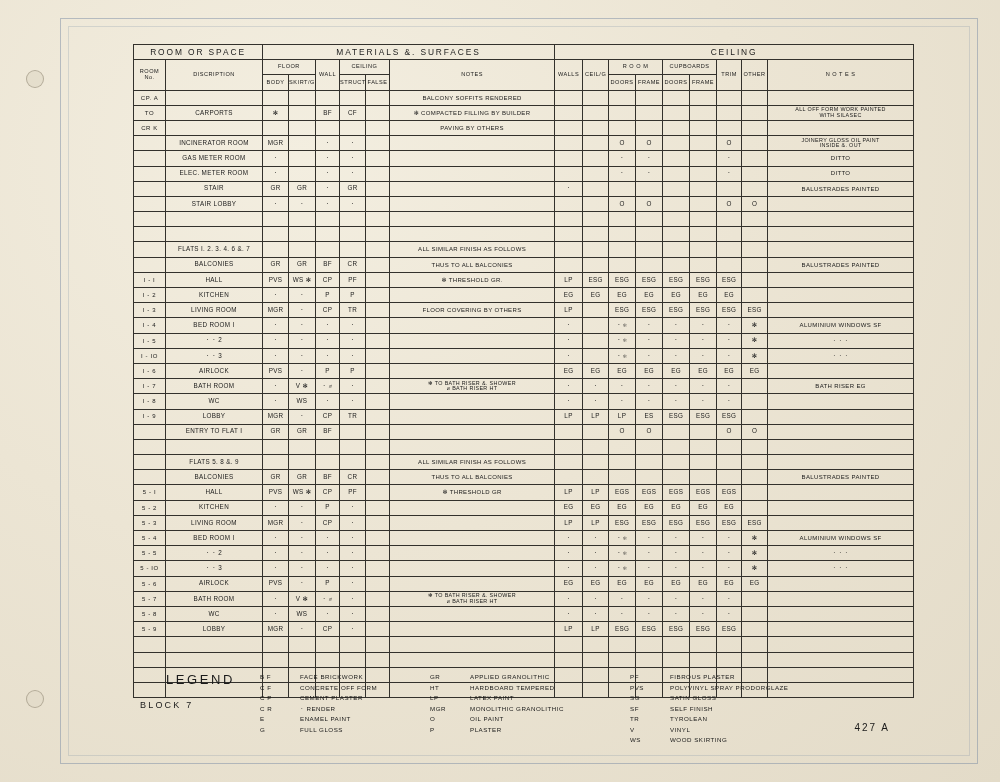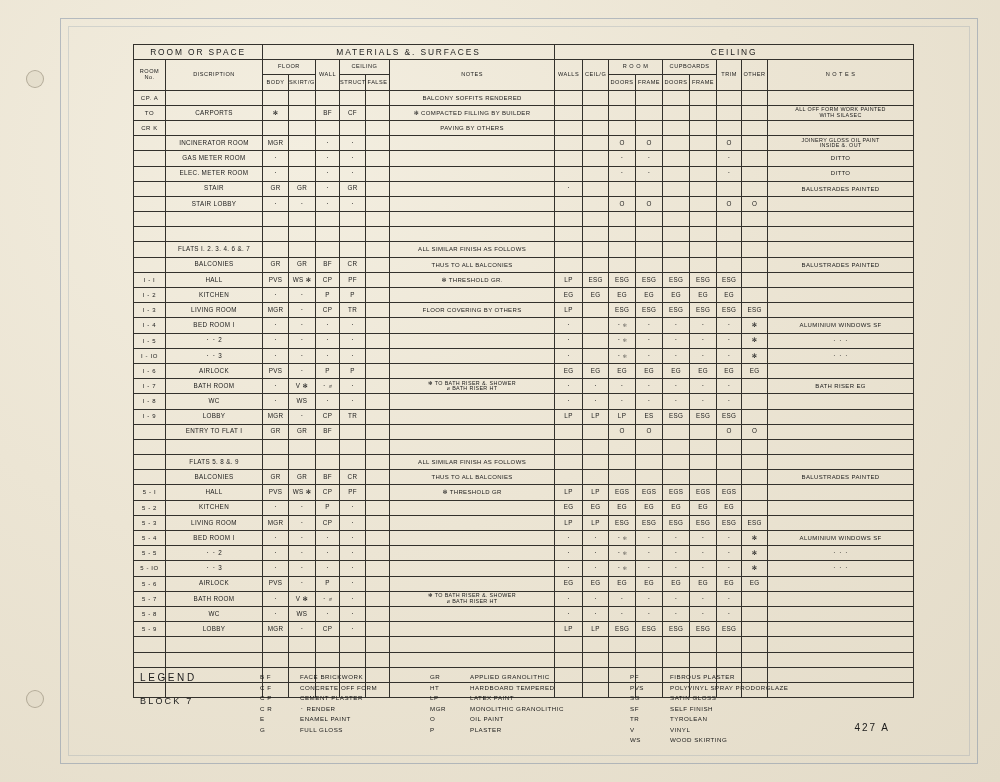--- a/index.html
+++ b/index.html
@@ -60,21 +60,21 @@
   td.lft2{text-align:left;padding-left:12px;}
   .rowno{font-size:6px;letter-spacing:.6px;}
   .blank{height:14.2px;}
 
   
   .legend{
     position:absolute;left:140px;top:672px;width:760px;
     font-size:6.2px;letter-spacing:.5px;
   }
   .legend-title{
-    font-size:10px;letter-spacing:2.6px;
+    font-size:13px;letter-spacing:2.6px;margin-left:26px;
   }
   .legend-title2{
     font-size:9px;letter-spacing:2.2px;margin-top:13px;
   }
   .legend-cols{
     position:absolute;left:120px;top:0;display:flex;gap:0;
   }
   .lcol{display:flex;}
   .lrow{height:10.5px;line-height:10.5px;white-space:nowrap;}
   .c1{width:170px;}

